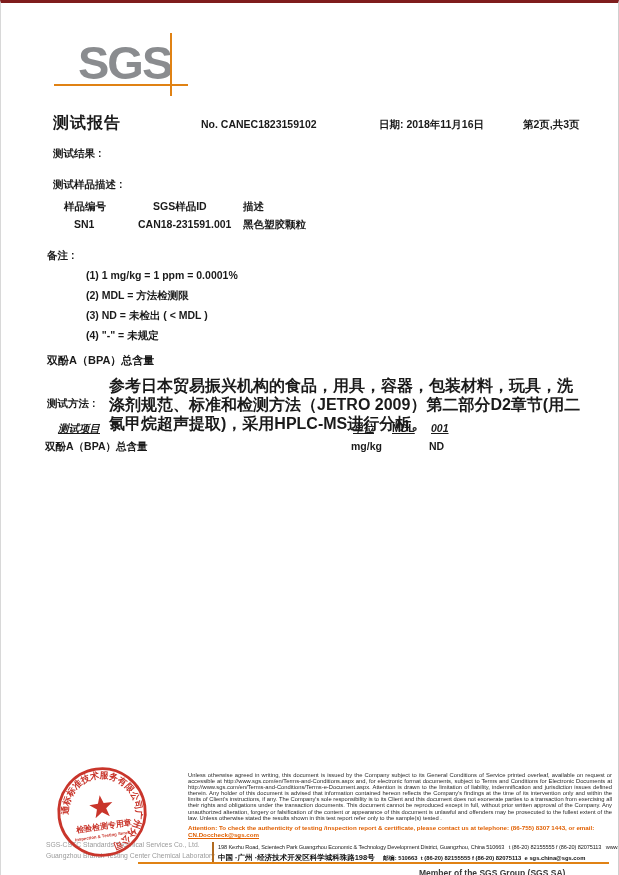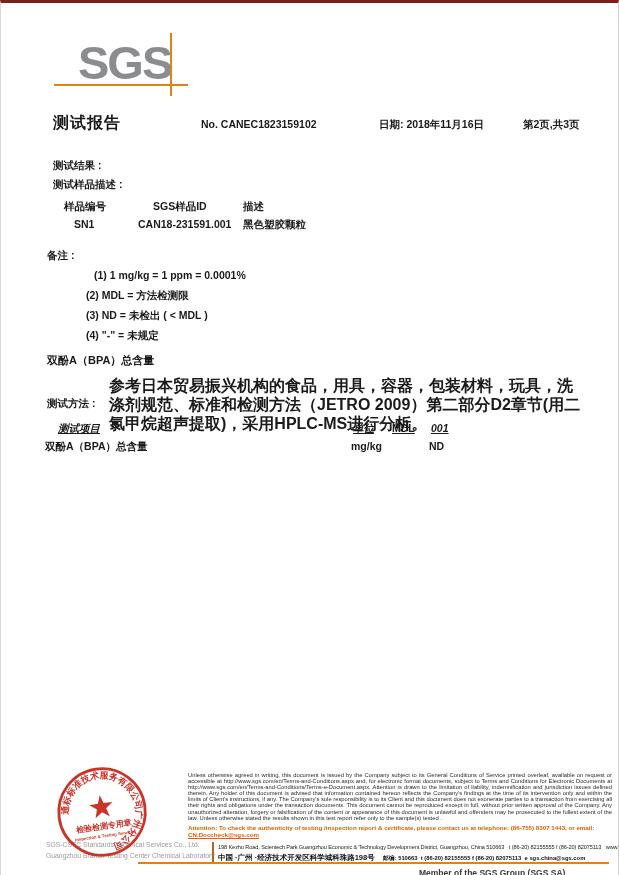--- a/index.html
+++ b/index.html
@@ -44,33 +44,33 @@
 
   <div class="abs logo-text" style="left:77px;top:36px;">SGS</div>
   <div class="abs logo-hline" style="left:53px;top:81px;width:134px;"></div>
   <div class="abs logo-vline" style="left:169px;top:30px;height:63px;"></div>
 
   <div class="abs title" style="left:52px;top:110px;">测试报告</div>
   <div class="abs hmeta" style="left:200px;top:115px;">No. CANEC1823159102</div>
   <div class="abs hmeta" style="left:378px;top:115px;">日期: 2018年11月16日</div>
   <div class="abs hmeta" style="left:522px;top:115px;text-align:center;">第2页,共3页</div>
 
-  <div class="abs label" style="left:52px;top:156px;text-align:center;">测试结果 :</div>
+  <div class="abs label" style="left:52px;top:144px;text-align:center;">测试结果 :</div>
 
   <div class="abs uheading" style="left:52px;top:175px;">测试样品描述 :</div>
 
   <div class="abs cell" style="left:63px;top:197px;">样品编号</div>
   <div class="abs cell" style="left:152px;top:197px;">SGS样品ID</div>
   <div class="abs cell" style="left:242px;top:197px;">描述</div>
   <div class="abs cell" style="left:73px;top:215px;">SN1</div>
   <div class="abs cell" style="left:137px;top:215px;">CAN18-231591.001</div>
   <div class="abs cell" style="left:242px;top:215px;">黑色塑胶颗粒</div>
 
   <div class="abs label" style="left:46px;top:246px;">备注 :</div>
-  <div class="abs note" style="left:93px;top:266px;text-align:right;">(1) 1 mg/kg = 1 ppm = 0.0001%</div>
+  <div class="abs note" style="left:85px;top:266px;text-align:right;">(1) 1 mg/kg = 1 ppm = 0.0001%</div>
   <div class="abs note" style="left:85px;top:286px;">(2) MDL = 方法检测限</div>
   <div class="abs note" style="left:85px;top:306px;">(3) ND = 未检出 ( &lt; MDL )</div>
   <div class="abs note" style="left:85px;top:326px;">(4) "-" = 未规定</div>
 
   <div class="abs uheading" style="left:46px;top:350px;font-size:11px;">双酚A（BPA）总含量</div>
   <div class="abs label" style="left:46px;top:378px;margin-top:16px;">测试方法 :</div>
   <div class="abs method" style="left:108px;top:373px;">参考日本贸易振兴机构的食品，用具，容器，包装材料，玩具，洗涤剂规范、标准和检测方法（JETRO 2009）第二部分D2章节(用二氯甲烷超声提取)，采用HPLC-MS进行分析。</div>
 
   <div class="abs th it" style="left:57px;top:419px;">测试项目</div>
   <div class="abs th it" style="left:352px;top:419px;">单位</div>

